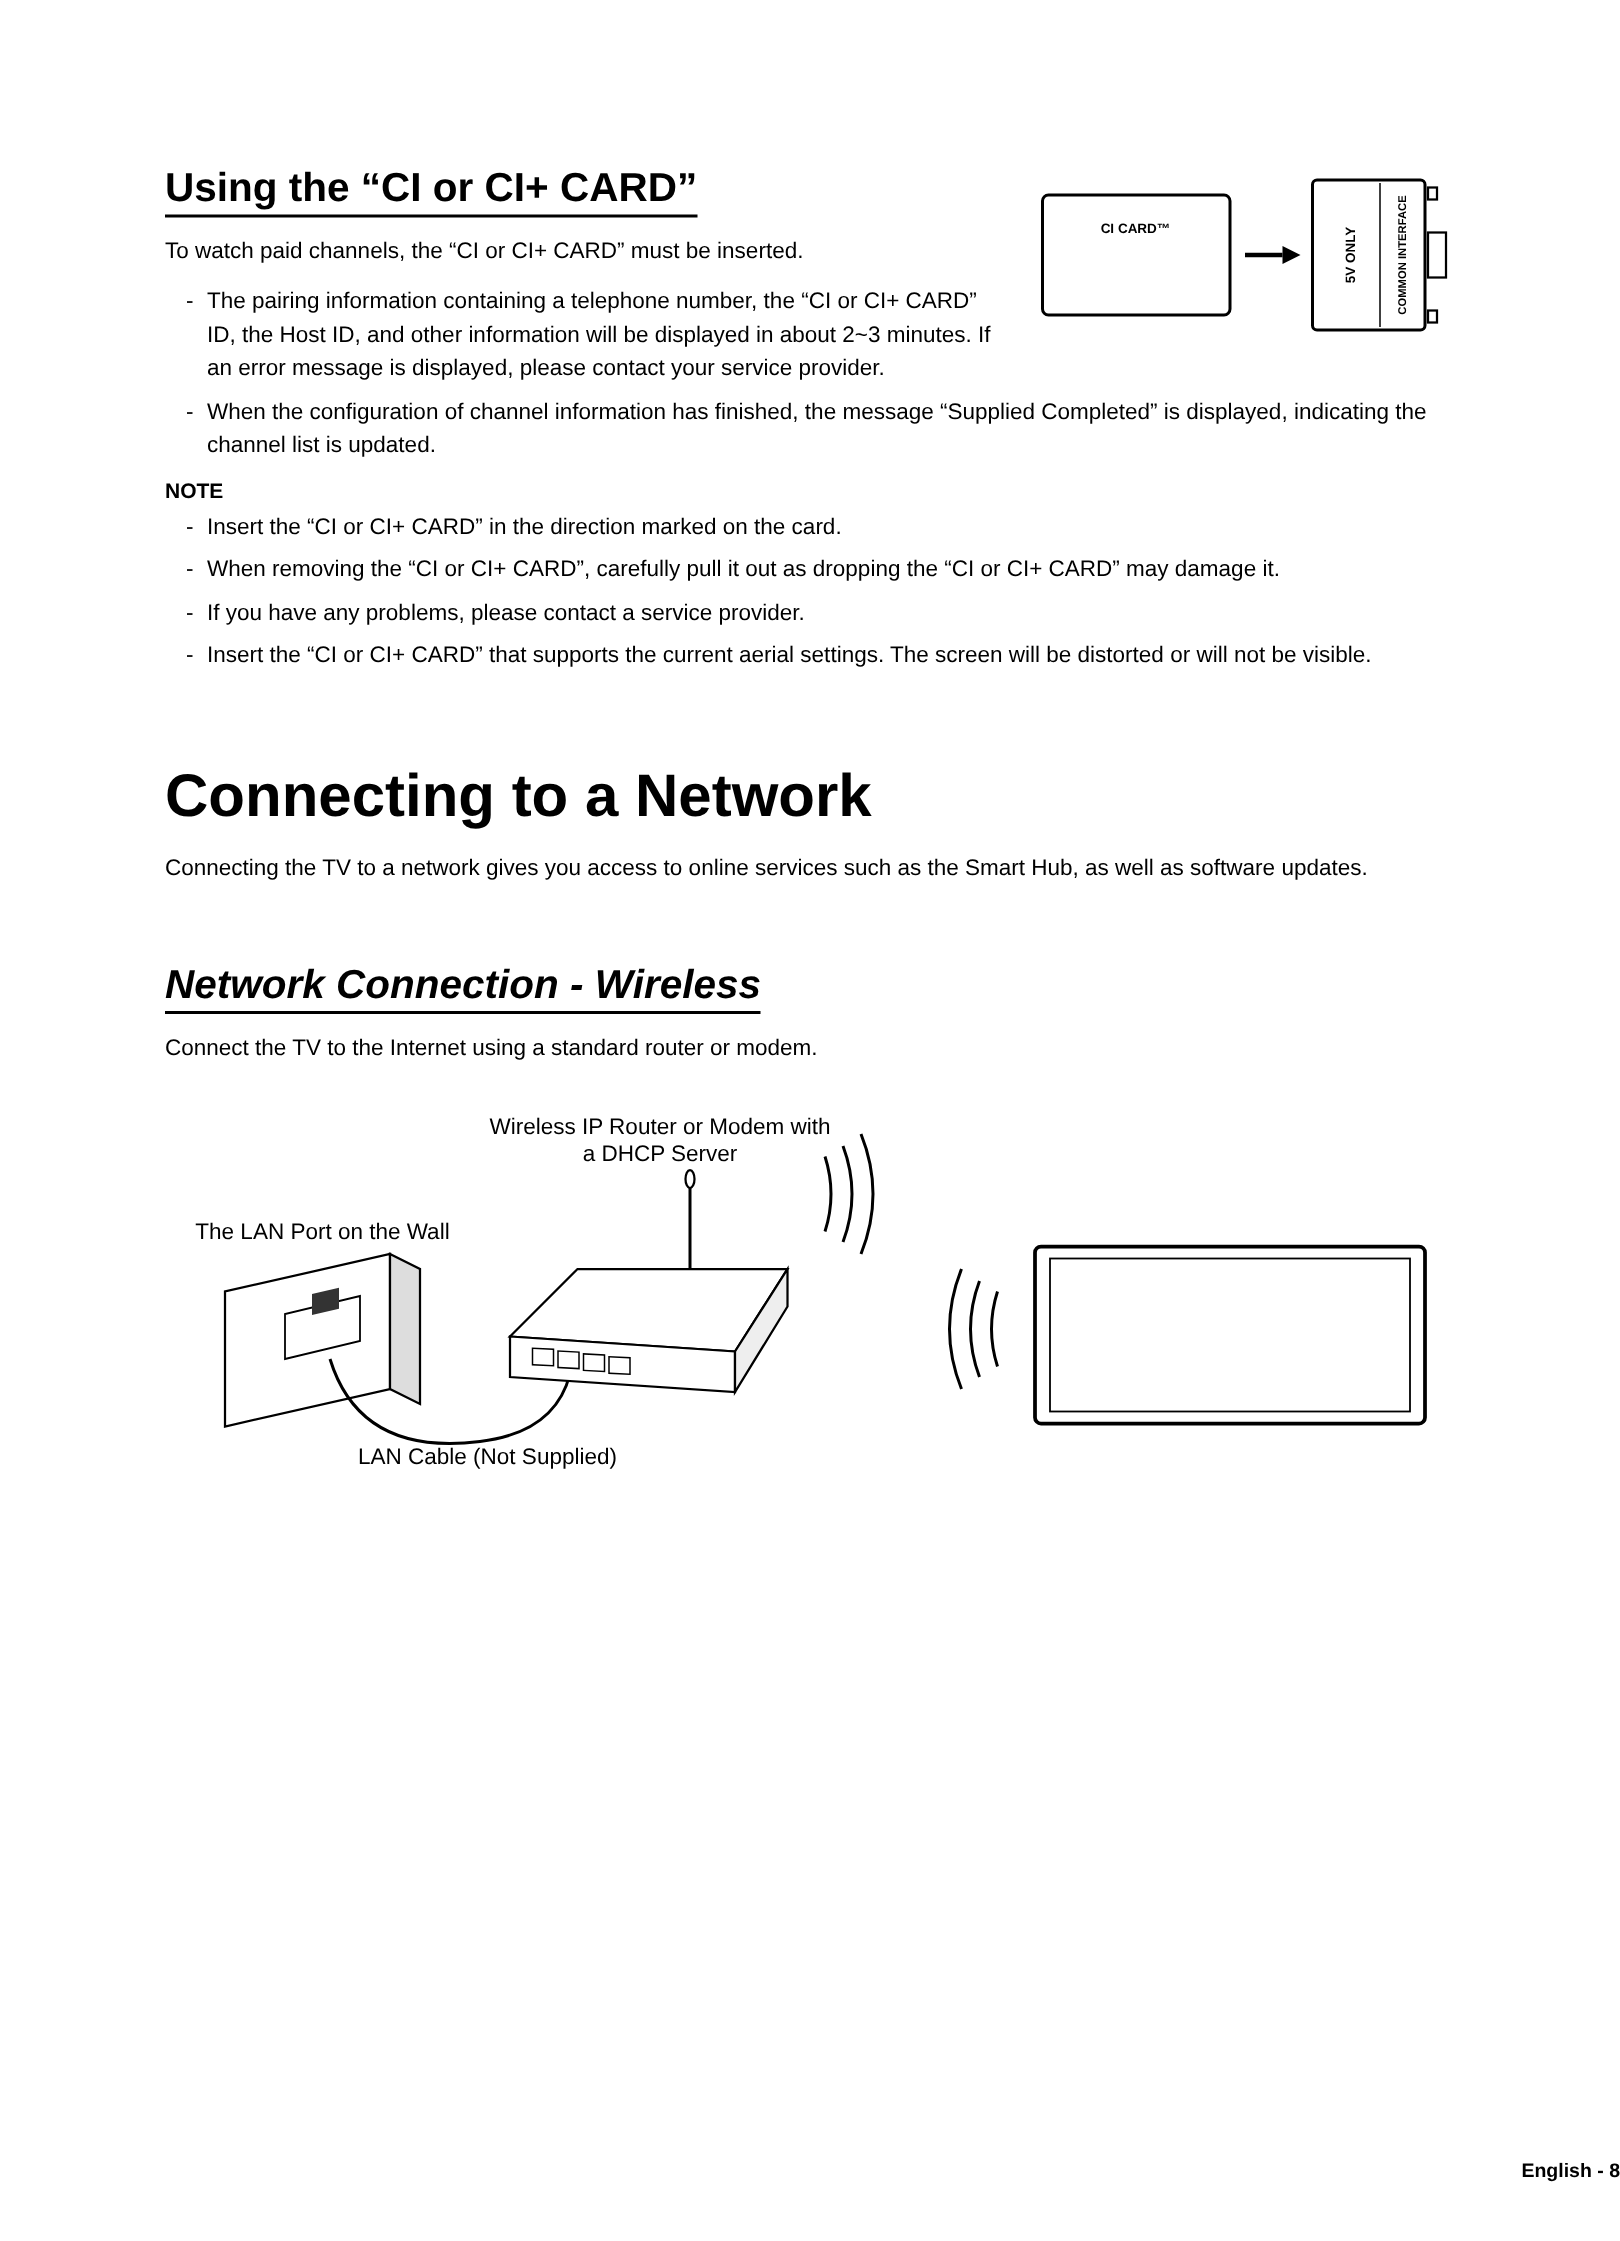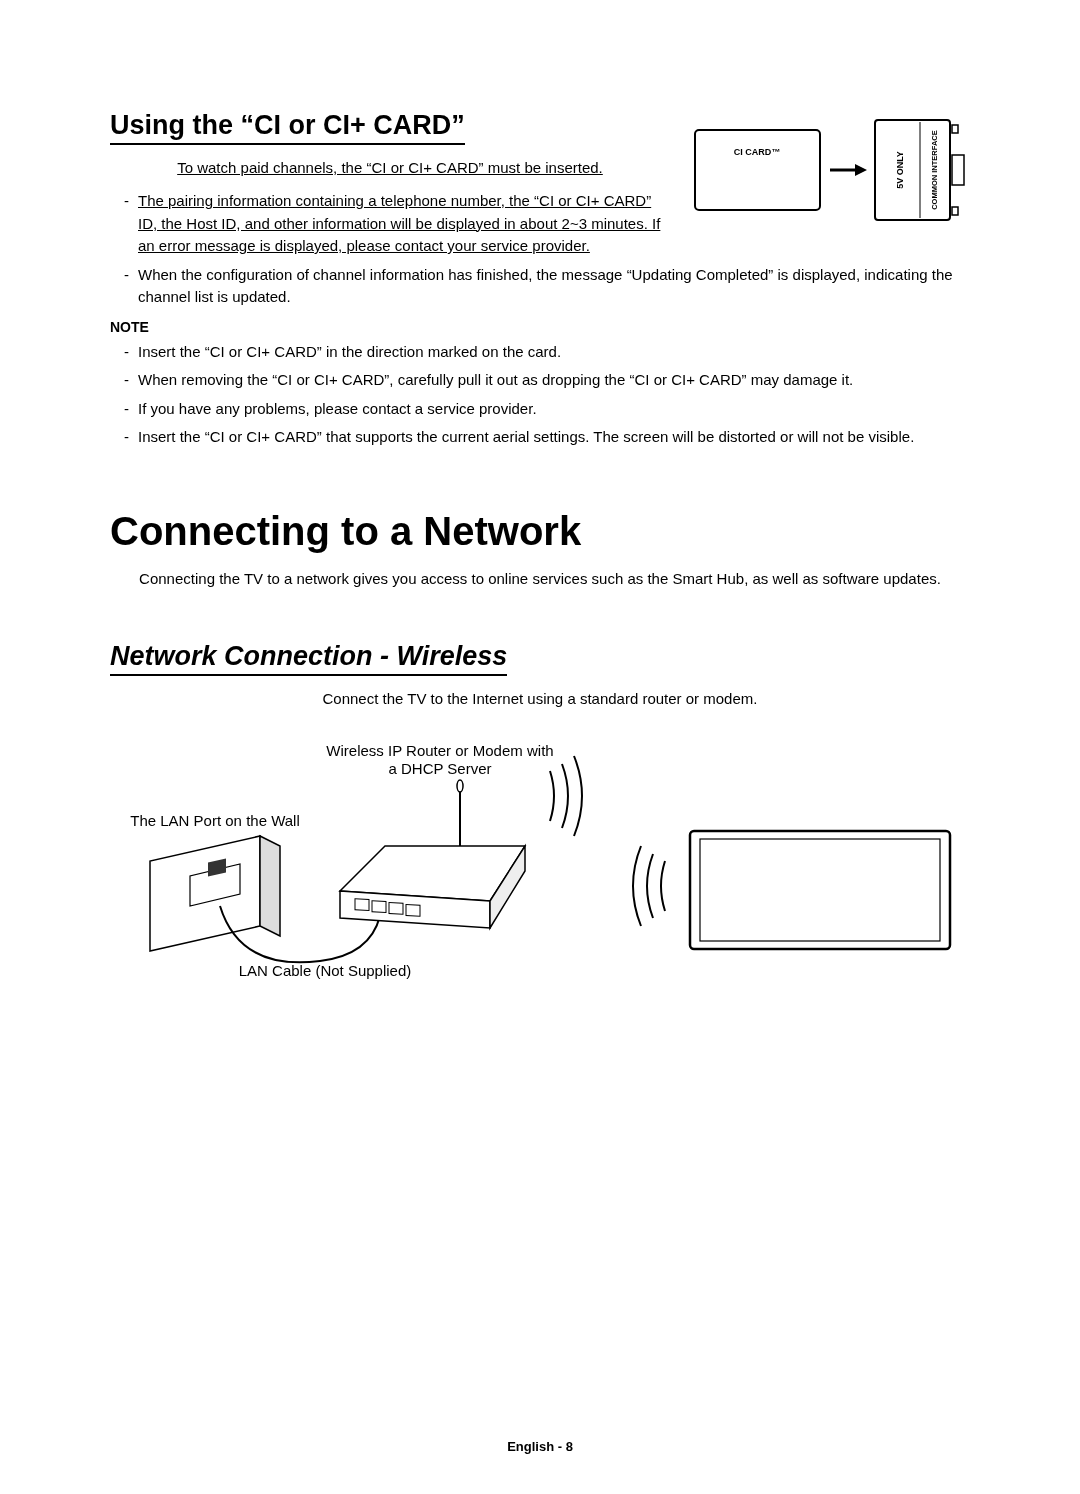--- a/index.html
+++ b/index.html
@@ -17,21 +17,20 @@
     font-weight: bold;
     border-bottom: 2px solid #000;
     display: inline-block;
     padding-bottom: 2px;
     margin-bottom: 12px;
   }
   .intro-text {
     font-size: 15px;
     margin-bottom: 12px;
     line-height: 1.4;
-    text-align: center;
   }
   .bullet-list {
     list-style: none;
     padding-left: 14px;
   }
   .bullet-list li {
     font-size: 15px;
     line-height: 1.5;
     position: relative;
     padding-left: 14px;
@@ -51,37 +50,37 @@
   .big-heading {
     font-size: 40px;
     font-weight: bold;
     margin-top: 60px;
     margin-bottom: 14px;
   }
   .top-flex {
     display: flex;
     gap: 20px;
   }
-  .top-text { flex: 1; text-decoration: underline; }
+  .top-text { flex: 1; }
   .ci-diagram {
     width: 280px;
     height: 120px;
     flex-shrink: 0;
   }
   .wireless-diagram {
     margin-top: 20px;
     width: 100%;
     height: 250px;
   }
   .footer {
     position: absolute;
     bottom: 40px;
     left: 0;
     width: 100%;
-    text-align: center;
+    text-align: right;
     font-size: 13px;
     font-weight: bold;
   }
 </style>
 </head>
 <body>
 
 
 
 
@@ -105,21 +104,21 @@
     <rect x="262" y="15" width="6" height="8" fill="#fff" stroke="#000" stroke-width="1.5"></rect>
     <rect x="262" y="97" width="6" height="8" fill="#fff" stroke="#000" stroke-width="1.5"></rect>
     <rect x="262" y="45" width="12" height="30" fill="#fff" stroke="#000" stroke-width="1.5"></rect>
     <line x1="230" y1="12" x2="230" y2="108" stroke="#000" stroke-width="1"></line>
     <text x="213" y="60" font-size="9" font-weight="bold" text-anchor="middle" transform="rotate(-90 213 60)">5V ONLY</text>
     <text x="247" y="60" font-size="7.5" font-weight="bold" text-anchor="middle" transform="rotate(-90 247 60)">COMMON INTERFACE</text>
   </svg>
 </div>
 
 <ul class="bullet-list">
-  <li>When the configuration of channel information has finished, the message “Updating Completed” is displayed, indicating the channel list is updated.</li>
+  <li>When the configuration of channel information has finished, the message “Supplied Completed” is displayed, indicating the channel list is updated.</li>
 </ul>
 
 <div class="note-label">NOTE</div>
 <ul class="bullet-list">
   <li>Insert the “CI or CI+ CARD” in the direction marked on the card.</li>
   <li>When removing the “CI or CI+ CARD”, carefully pull it out as dropping the “CI or CI+ CARD” may damage it.</li>
   <li>If you have any problems, please contact a service provider.</li>
   <li>Insert the “CI or CI+ CARD” that supports the current aerial settings. The screen will be distorted or will not be visible.</li>
 </ul>
 

